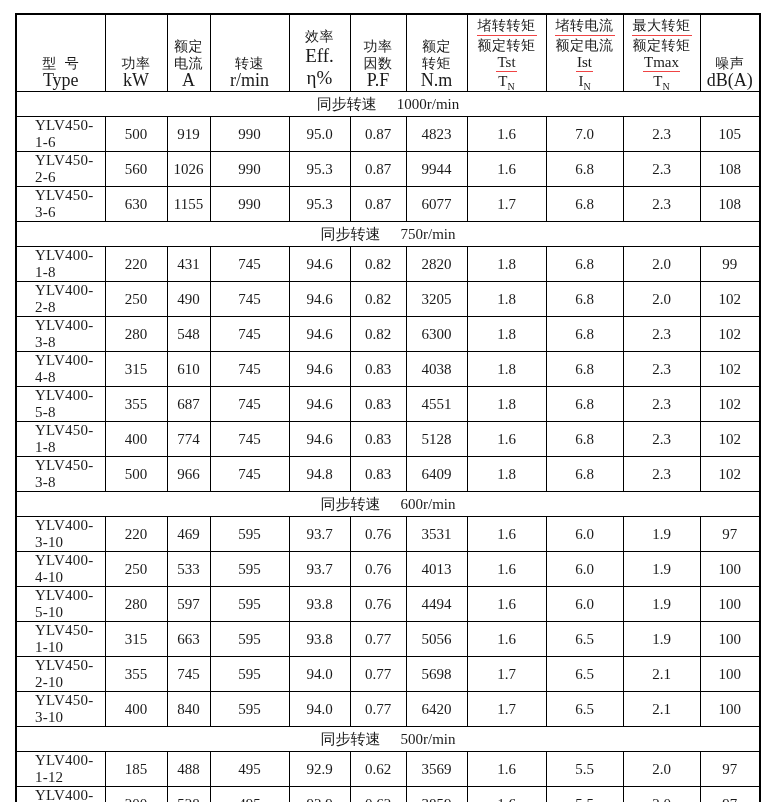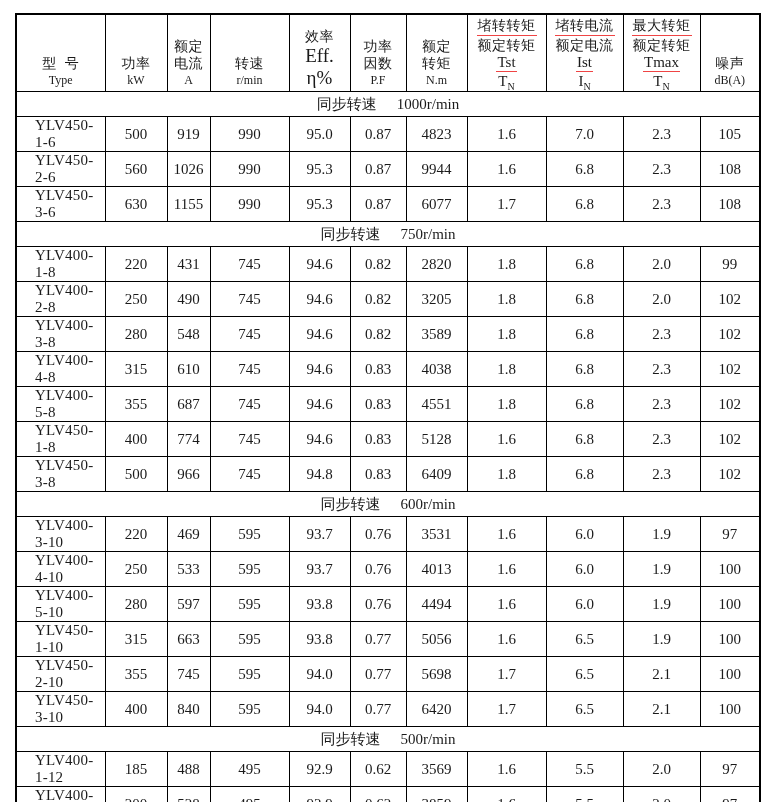--- a/index.html
+++ b/index.html
@@ -46,21 +46,21 @@
   tr.header-row th { height: 76px; vertical-align: middle; }
   .hcell {
     height: 72px;
     display: flex;
     flex-direction: column;
     justify-content: flex-end;
     align-items: center;
   }
   .hcell.tight { justify-content: center; }
   .zh { font-size: 14px; line-height: 17px; letter-spacing: 0.5px; white-space: pre; }
-  .en { font-size: 12px; line-height: 17px; }
+  .en { font-size: 18px; line-height: 17px; }
   .sans { font-family: Liberation Serif, serif; font-size: 19px; }
 
   .frac { font-size: 13.5px; line-height: 16px; }
   .frac .num { border-bottom: 1px solid #ef4444; padding: 0 1px 1px 1px; }
   .frac .den { padding-top: 1px; }
   .frac.sym { font-size: 15px; }
   sub { font-size: 10px; line-height: 0; }
 
   tr.section-row td {
     height: 24px;
@@ -269,21 +269,21 @@
           <td>2.0</td>
           <td>102</td>
         </tr>
         <tr class="data-row">
           <td class="model">YLV400-3-8</td>
           <td>280</td>
           <td>548</td>
           <td>745</td>
           <td>94.6</td>
           <td>0.82</td>
-          <td>3589</td>
+          <td>6300</td>
           <td>1.8</td>
           <td>6.8</td>
           <td>2.3</td>
           <td>102</td>
         </tr>
         <tr class="data-row">
           <td class="model">YLV400-4-8</td>
           <td>315</td>
           <td>610</td>
           <td>745</td>

